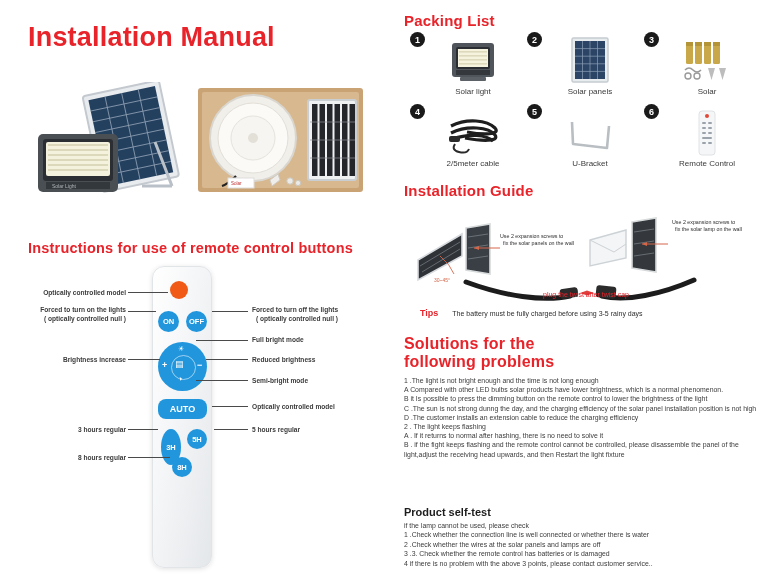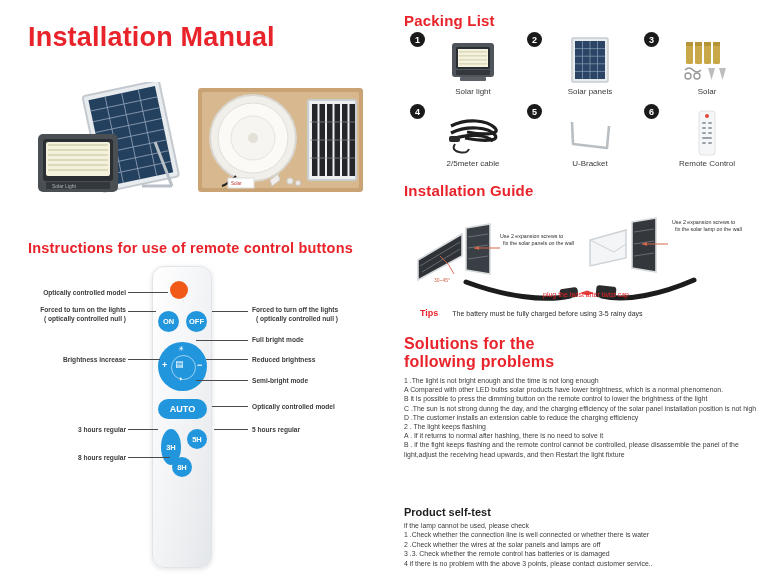--- a/index.html
+++ b/index.html
@@ -161,21 +161,21 @@
 
     <div class="dpad" style="left:5px;top:75px;width:49px;height:49px;">
       <div class="dpad-inner" style="left:13px;top:13px;width:23px;height:23px;"></div>
       <div style="position:absolute;left:20px;top:3px;color:#fff;font-size:7px;">☀</div>
       <div style="position:absolute;left:4px;top:18px;color:#fff;font-size:9px;font-weight:bold;">+</div>
       <div style="position:absolute;left:17px;top:17px;color:#fff;font-size:9px;">▤</div>
       <div style="position:absolute;left:39px;top:18px;color:#fff;font-size:9px;font-weight:bold;">−</div>
       <div style="position:absolute;left:20px;top:33px;color:#fff;font-size:7px;">◑</div>
     </div>
 
-    <div class="auto" style="left:5px;top:132px;width:49px;height:20px;font-size:9px;">AUTO</div>
+    <div class="auto" style="left:5px;top:132px;width:49px;height:20px;font-size:9px;border-radius:8px;">AUTO</div>
 
     <div class="btn" style="left:8px;top:162px;width:20px;height:36px;font-size:7.5px;">3H</div>
     <div class="btn" style="left:34px;top:162px;width:20px;height:20px;font-size:7.5px;">5H</div>
     <div class="btn" style="left:19px;top:190px;width:20px;height:20px;font-size:7.5px;">8H</div>
   </div>
 
   <div class="lbl r" style="left:14px;top:288px;width:112px;">Optically controlled model</div>
   <div class="lead" style="left:128px;top:292px;width:40px;"></div>
 
   <div class="lbl r" style="left:8px;top:305px;width:118px;">Forced to turn on the lights</div>

